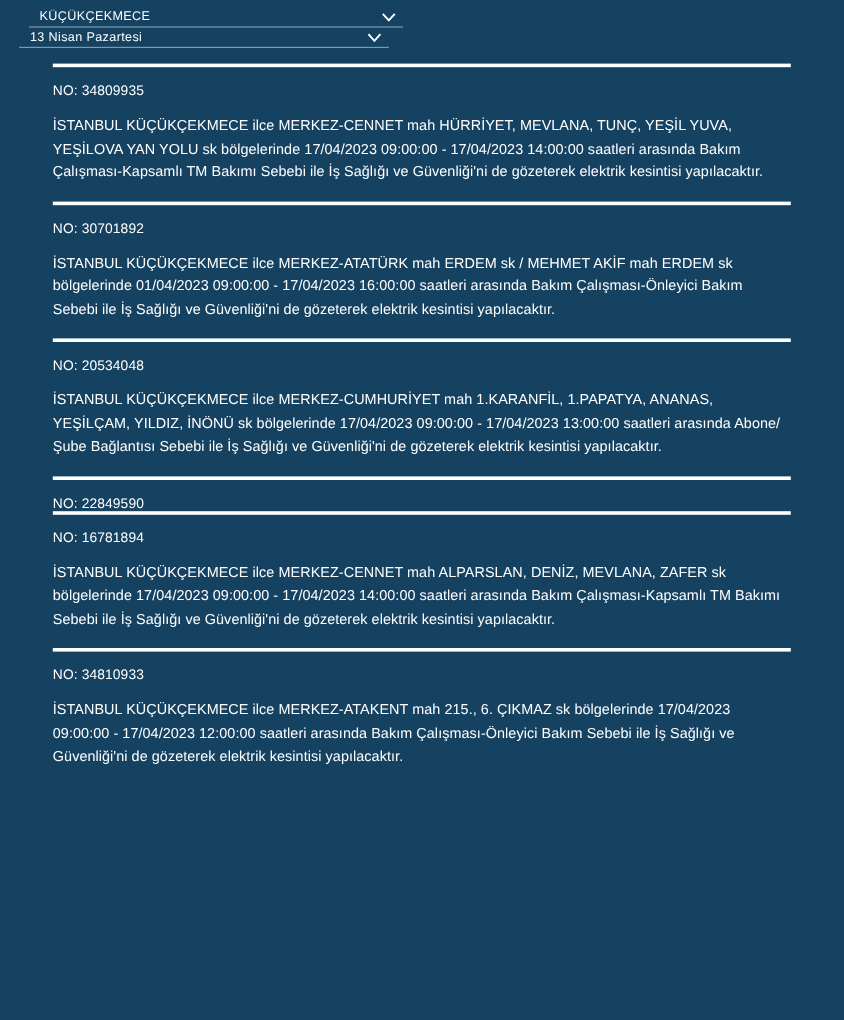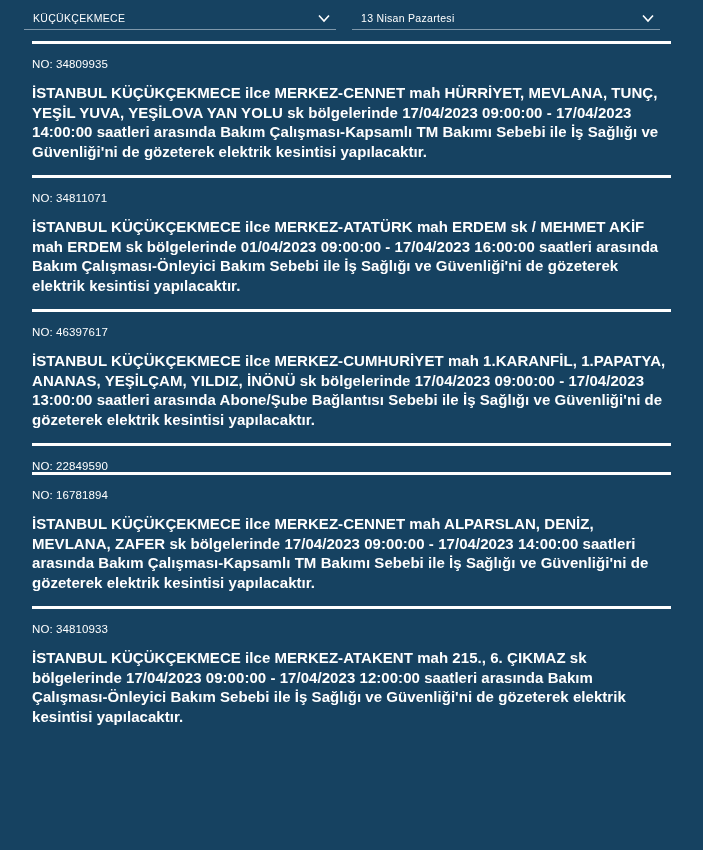--- a/index.html
+++ b/index.html
@@ -22,20 +22,21 @@
     background: #164261;
   }
 
   
   .filter-bar {
     display: flex;
     align-items: flex-start;
     padding: 6px 0 0 0;
     height: 24px;
     box-sizing: border-box;
+    flex-direction: column;
   }
   .select-wrap {
     position: relative;
     height: 24px;
     box-sizing: border-box;
     border-bottom: 1px solid #7f98ab;
     display: flex;
     align-items: center;
   }
   .select-district {
@@ -61,46 +62,45 @@
     height: 16px;
     margin-right: 4px;
     flex: 0 0 auto;
     position: relative;
   }
   .chev svg { display: block; }
 
   
   .list {
     padding: 0;
-    margin: 0;
+    margin: 12px;
   }
   .entry {
     padding: 0 32px;
     box-sizing: border-box;
   }
   .divider {
     height: 3px;
     background: #ffffff;
     margin: 0 32px;
   }
   .entry-no {
     font-size: 11.5px;
     color: #ffffff;
     padding-top: 14px;
     padding-bottom: 0;
     letter-spacing: 0.1px;
   }
   .entry-body {
-    font-size: 15px;
+    font-size: 12px;
     line-height: 19.5px;
     color: #ffffff;
     padding-top: 13px;
     padding-bottom: 14px;
     letter-spacing: 0.05px;
-    font-weight: bold;
   }
   .spacer-18 { height: 17px; }
 </style>
 </head>
 <body>
 
 <div class="page">
 
   <div class="filter-bar">
 
@@ -127,26 +127,26 @@
   <div class="spacer-18"></div>
 
   <div class="list" id="outage-list">
       <div class="divider"></div>
       <div class="entry">
         <div class="entry-no">NO: 34809935</div>
         <div class="entry-body">İSTANBUL KÜÇÜKÇEKMECE ilce MERKEZ-CENNET mah HÜRRİYET, MEVLANA, TUNÇ, YEŞİL YUVA, YEŞİLOVA YAN YOLU sk bölgelerinde 17/04/2023 09:00:00 - 17/04/2023 14:00:00 saatleri arasında Bakım Çalışması-Kapsamlı TM Bakımı Sebebi ile İş Sağlığı ve Güvenliği'ni de gözeterek elektrik kesintisi yapılacaktır.</div>
       </div>
       <div class="divider"></div>
       <div class="entry">
-        <div class="entry-no">NO: 34811071</div>
+        <div class="entry-no">NO: 30701892</div>
         <div class="entry-body">İSTANBUL KÜÇÜKÇEKMECE ilce MERKEZ-ATATÜRK mah ERDEM sk / MEHMET AKİF mah ERDEM sk bölgelerinde 01/04/2023 09:00:00 - 17/04/2023 16:00:00 saatleri arasında Bakım Çalışması-Önleyici Bakım Sebebi ile İş Sağlığı ve Güvenliği'ni de gözeterek elektrik kesintisi yapılacaktır.</div>
       </div>
       <div class="divider"></div>
       <div class="entry">
-        <div class="entry-no">NO: 46397617</div>
+        <div class="entry-no">NO: 20534048</div>
         <div class="entry-body">İSTANBUL KÜÇÜKÇEKMECE ilce MERKEZ-CUMHURİYET mah 1.KARANFİL, 1.PAPATYA, ANANAS, YEŞİLÇAM, YILDIZ, İNÖNÜ sk bölgelerinde 17/04/2023 09:00:00 - 17/04/2023 13:00:00 saatleri arasında Abone/Şube Bağlantısı Sebebi ile İş Sağlığı ve Güvenliği'ni de gözeterek elektrik kesintisi yapılacaktır.</div>
       </div>
       <div class="divider"></div>
       <div class="entry">
         <div class="entry-no">NO: 22849590</div>
       </div>
       <div class="divider"></div>
       <div class="entry">
         <div class="entry-no">NO: 16781894</div>
         <div class="entry-body">İSTANBUL KÜÇÜKÇEKMECE ilce MERKEZ-CENNET mah ALPARSLAN, DENİZ, MEVLANA, ZAFER sk bölgelerinde 17/04/2023 09:00:00 - 17/04/2023 14:00:00 saatleri arasında Bakım Çalışması-Kapsamlı TM Bakımı Sebebi ile İş Sağlığı ve Güvenliği'ni de gözeterek elektrik kesintisi yapılacaktır.</div>

